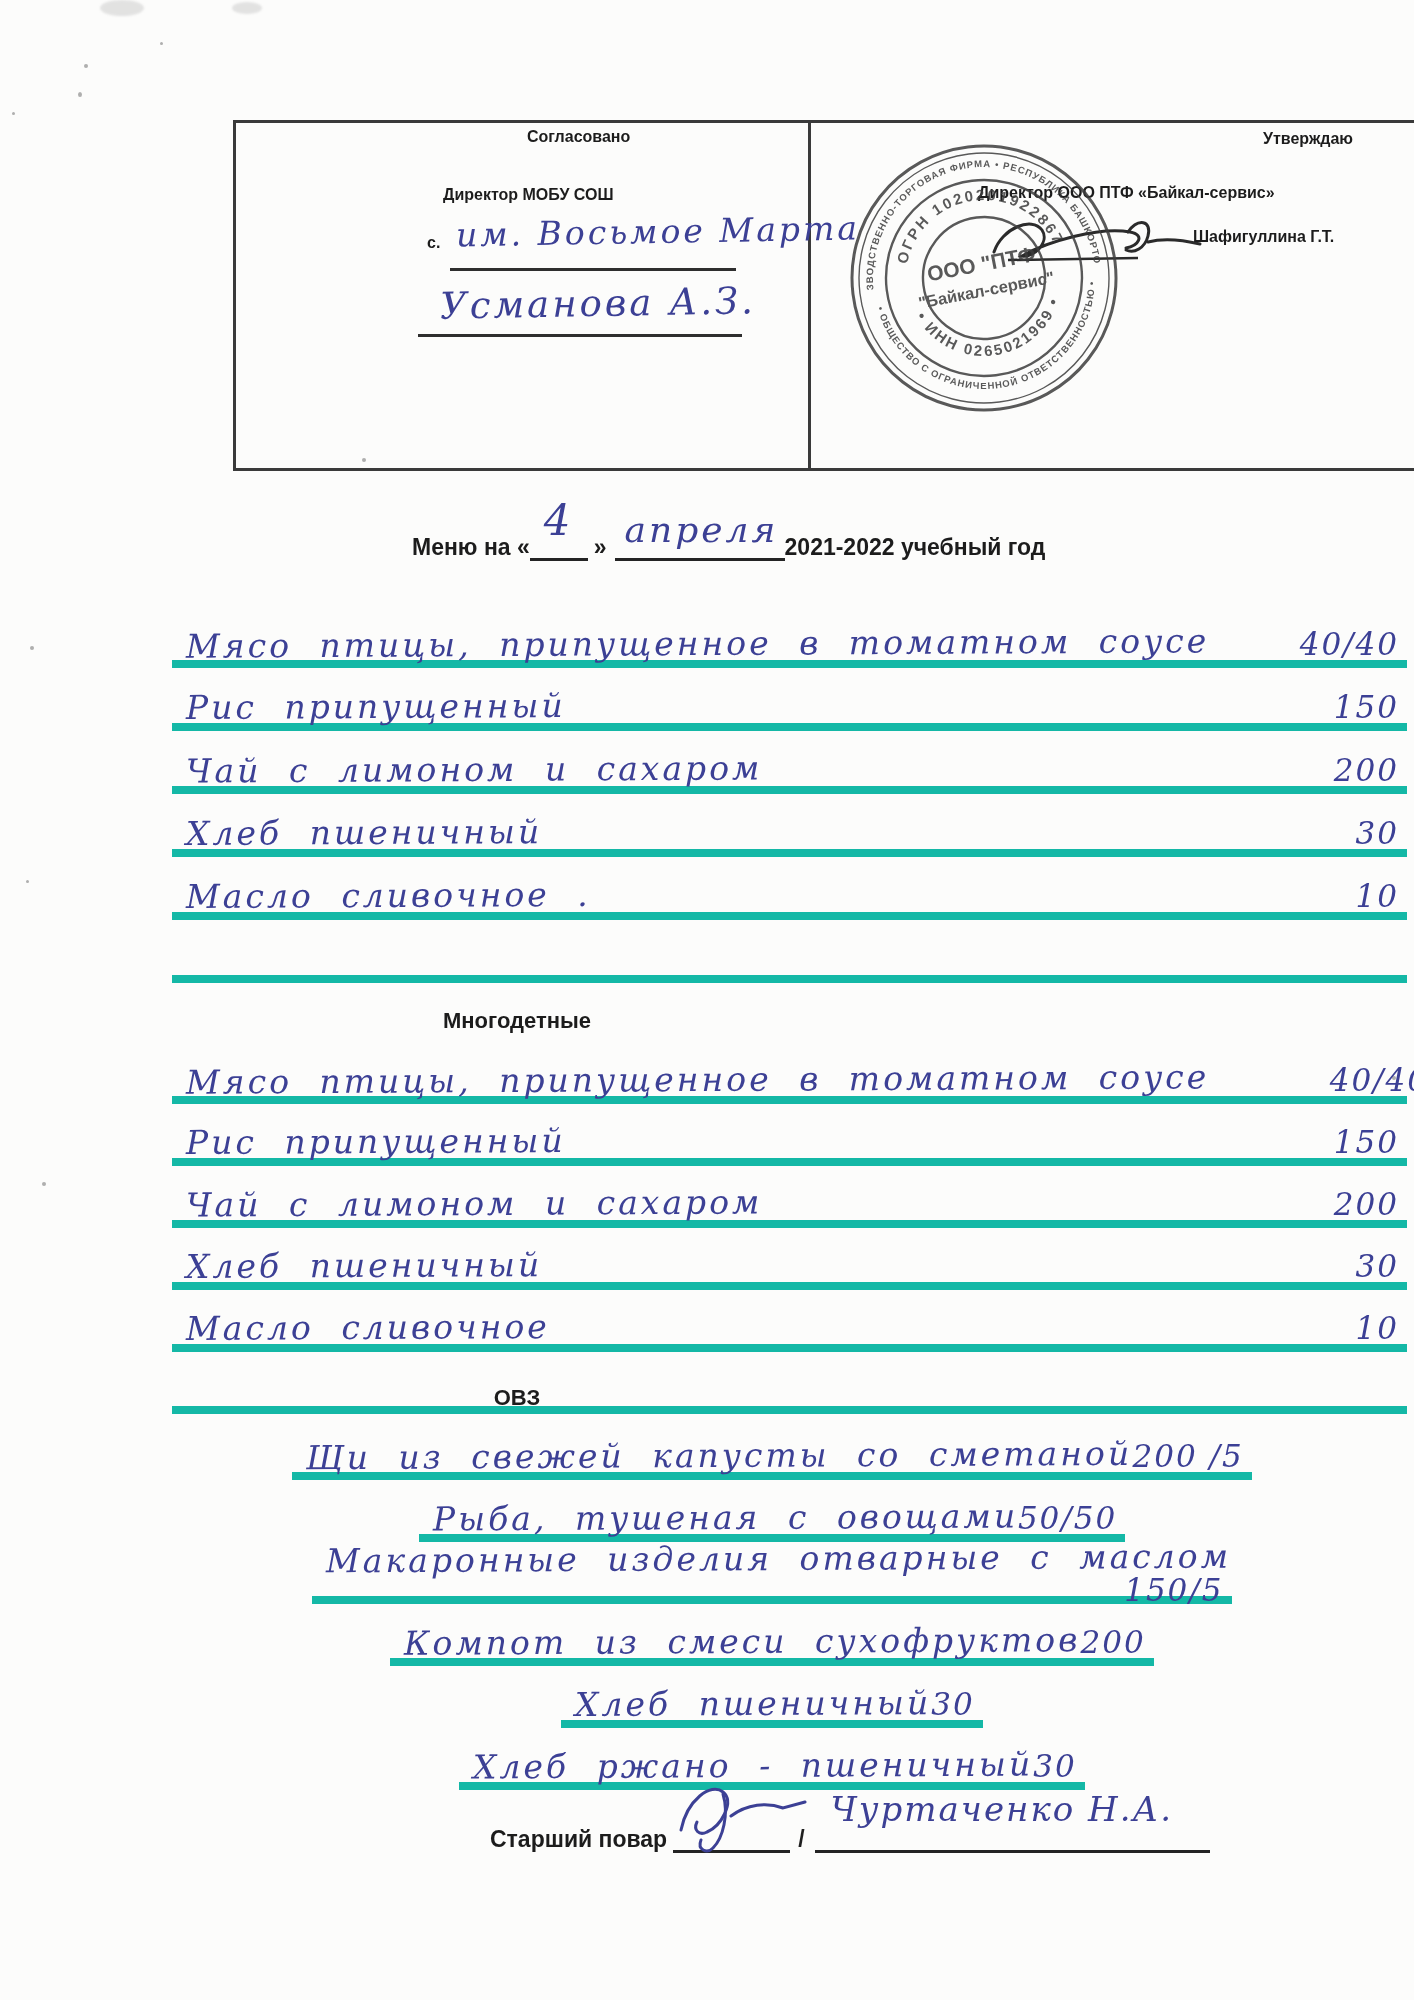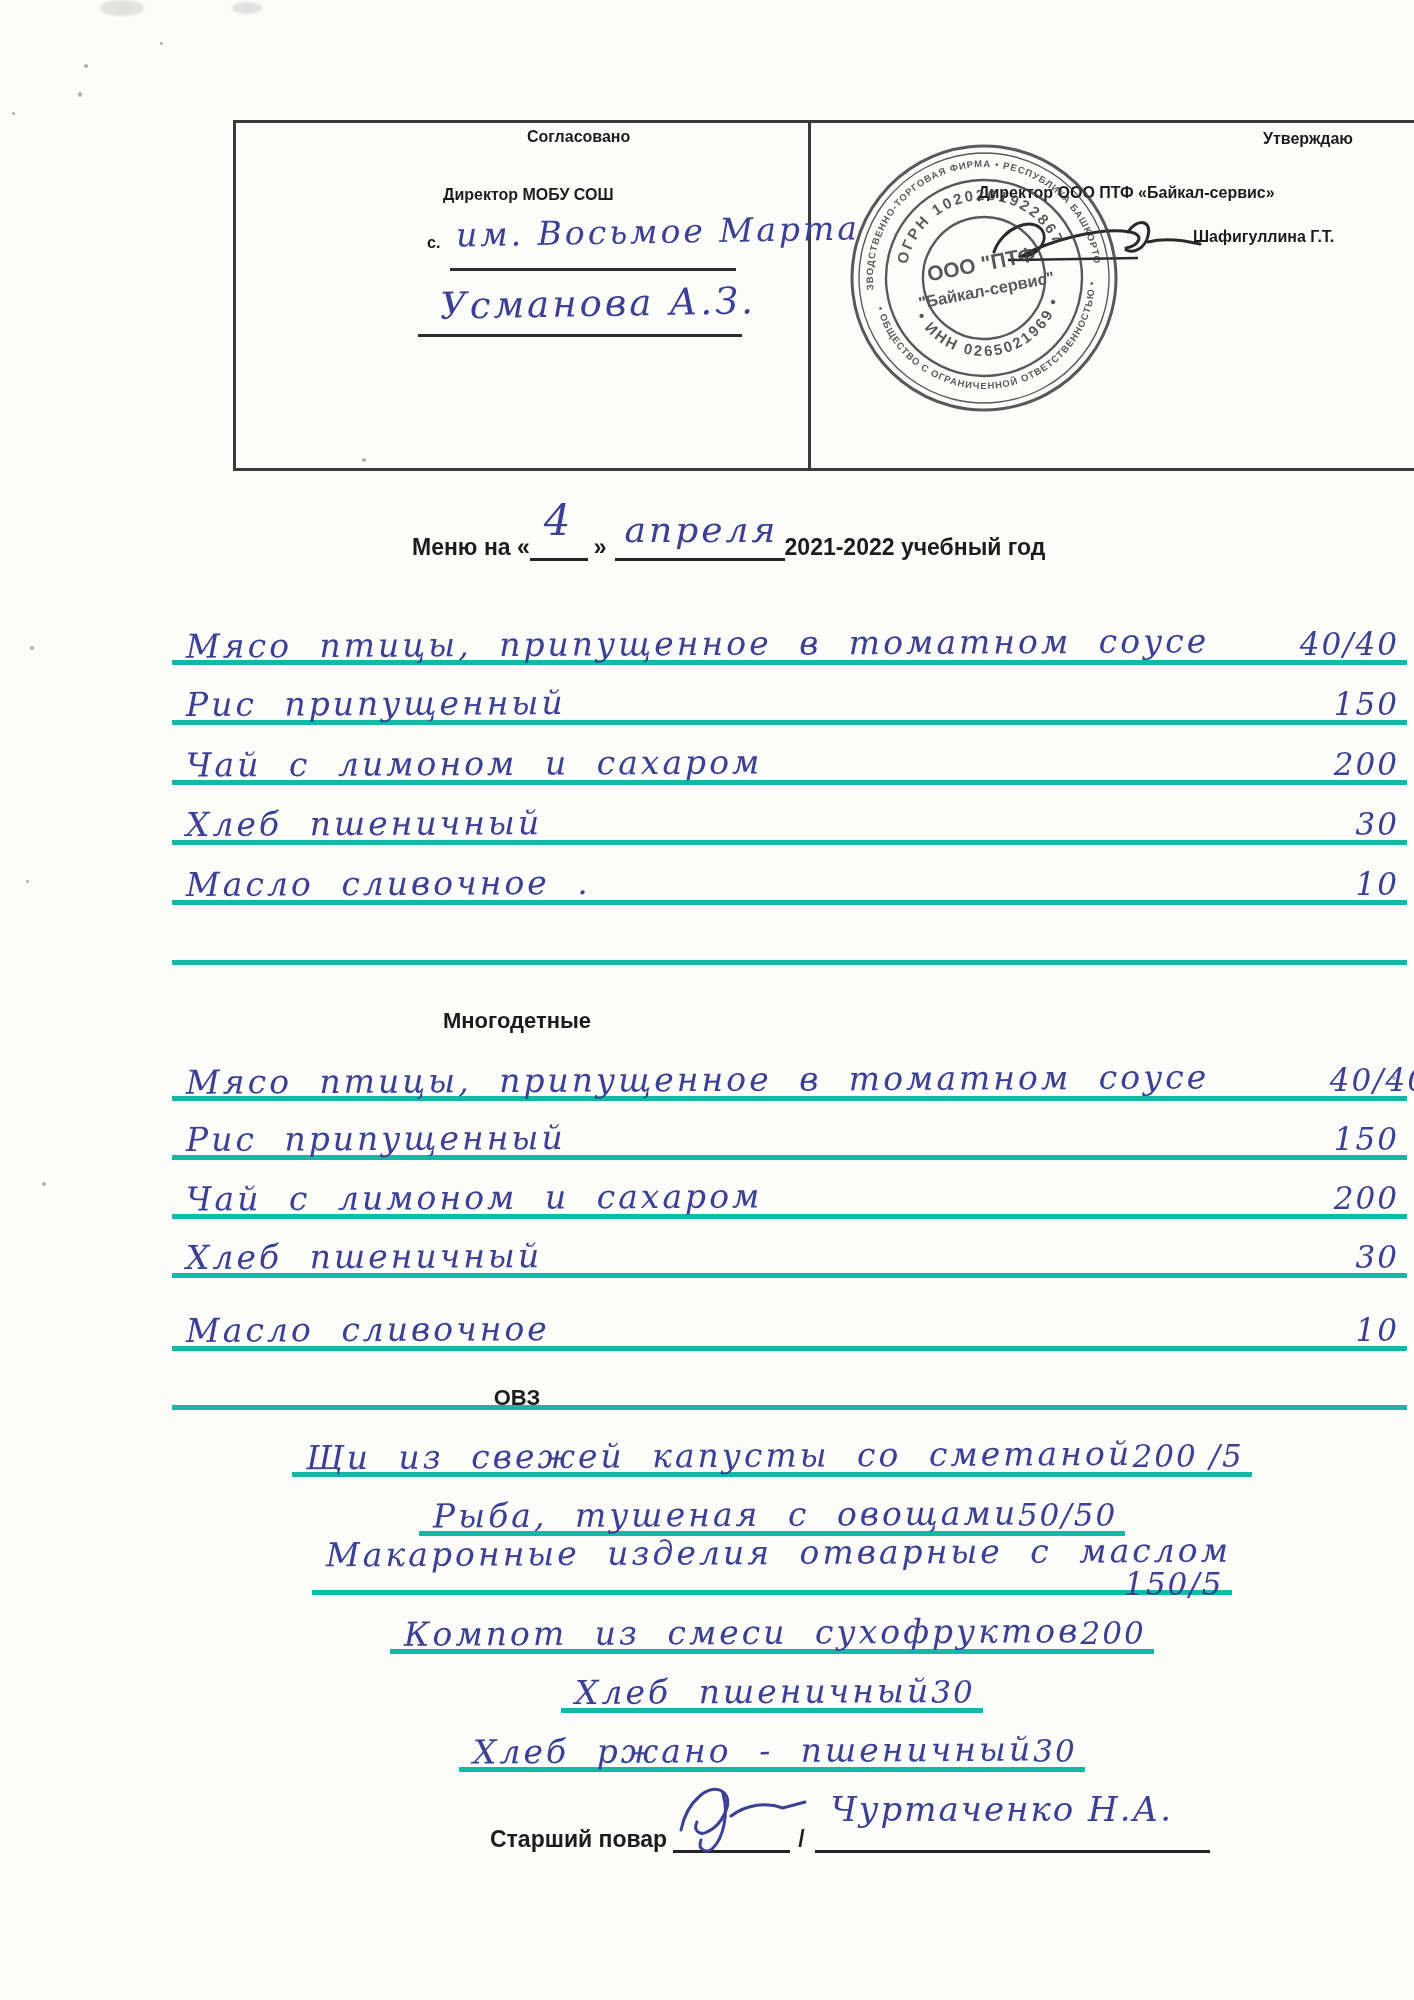--- a/index.html
+++ b/index.html
@@ -35,21 +35,21 @@
   .menu-title{position:absolute;left:412px;top:524px;display:flex;align-items:flex-end;font-size:23px;}
   .blank{display:inline-block;border-bottom:3px solid #242424;position:relative;height:34px;}
   .blank-day{width:58px;}
   .blank-month{width:170px;}
   .hw-day{position:absolute;left:14px;top:-24px;font-size:42px;line-height:1;}
   .hw-month{position:absolute;left:10px;top:-12px;font-size:36px;line-height:1;letter-spacing:3px;}
 
   
   .menu-section{position:absolute;display:flex;flex-direction:column;}
   .menu-row{
-    height:55px;border-bottom:5px solid #14b8a6;
+    height:55px;border-bottom:8px solid #14b8a6;
     display:flex;justify-content:space-between;align-items:flex-end;
     overflow:visible;white-space:nowrap;
   }
   .dish{
     font-size:33px;line-height:1;letter-spacing:3px;word-spacing:14px;
     padding-left:14px;transform:rotate(-0.3deg);
   }
   .portion{font-size:31px;line-height:1;letter-spacing:2px;padding-right:8px;}
   .section-header{position:absolute;left:172px;width:690px;text-align:center;font-size:22px;}
 
@@ -183,21 +183,21 @@
       <span class="hw portion">150</span>
     </div>
     <div class="menu-row" style="height:54px;">
       <span class="hw dish">Чай с лимоном и сахаром</span>
       <span class="hw portion">200</span>
     </div>
     <div class="menu-row" style="height:54px;">
       <span class="hw dish">Хлеб пшеничный</span>
       <span class="hw portion">30</span>
     </div>
-    <div class="menu-row" style="height:54px;margin-top:14px;">
+    <div class="menu-row" style="height:54px;">
       <span class="hw dish">Масло сливочное</span>
       <span class="hw portion">10</span>
     </div>
     <div class="menu-row" style="height:54px;">
       <span class="hw dish"></span>
       <span class="hw portion"></span>
     </div>
   </div>
 
   <div class="section-header printed" style="top:1385px;">ОВЗ</div>

